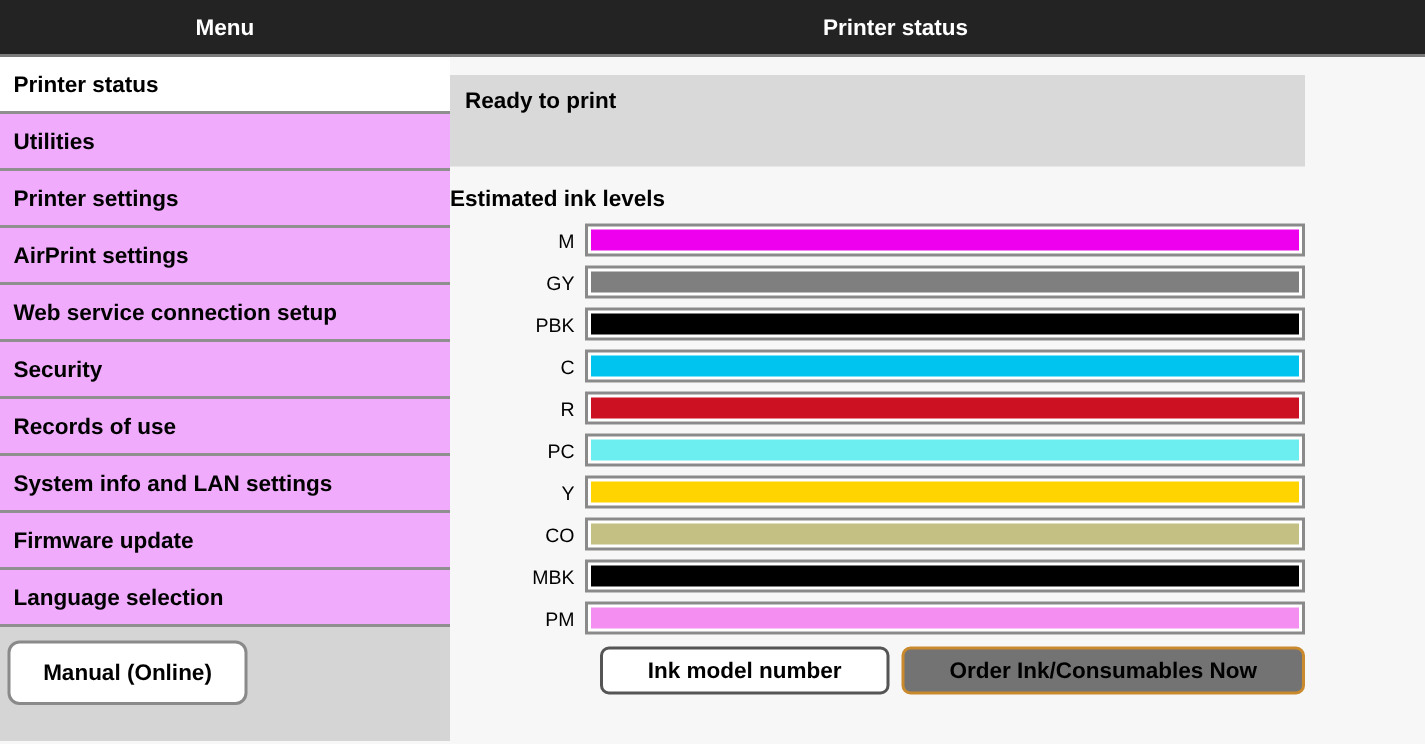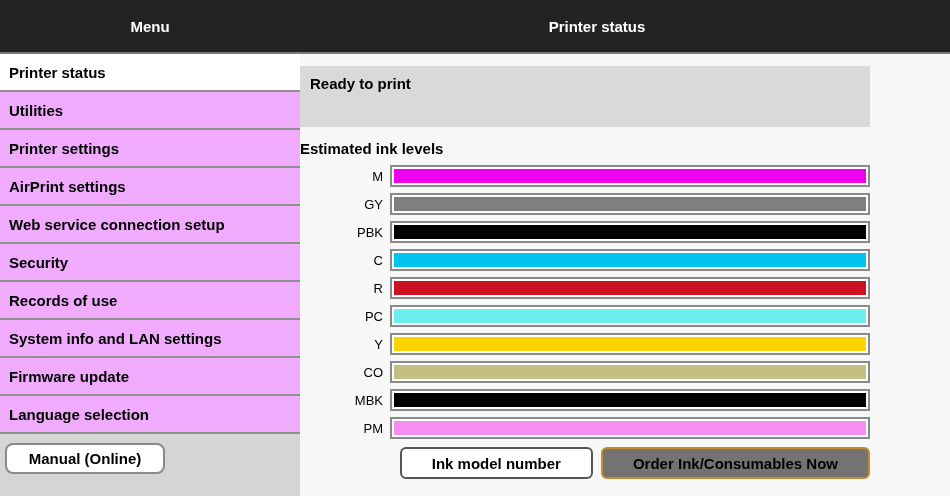--- a/index.html
+++ b/index.html
@@ -5,21 +5,21 @@
   * { margin: 0; padding: 0; box-sizing: border-box; }
   html, body { width: 950px; height: 496px; overflow: hidden; }
   body {
     font-family: "Liberation Sans", sans-serif;
     background: #f7f7f7;
     color: #000;
   }
 
   
   .header {
-    height: 54px;
+    height: 38px;
     background: #232323;
     border-bottom: 2px solid #7a7a7a;
     display: flex;
     align-items: center;
     position: relative;
   }
   .header-menu-title {
     width: 300px;
     text-align: center;
     color: #fff;
@@ -55,21 +55,21 @@
     font-size: 15px;
     background: #f0abfc;
     border-bottom: 2px solid #8f8f8f;
     cursor: pointer;
   }
   .sidebar-item.selected { background: #ffffff; }
   .manual-button {
     display: block;
     margin: 9px 0 0 5px;
     width: 160px;
-    height: 31px;
+    height: 43px;
     background: #ffffff;
     border: 2px solid #8a8a8a;
     border-radius: 8px;
     font-weight: bold;
     font-size: 15px;
     font-family: "Liberation Sans", sans-serif;
     cursor: pointer;
   }
 
   

